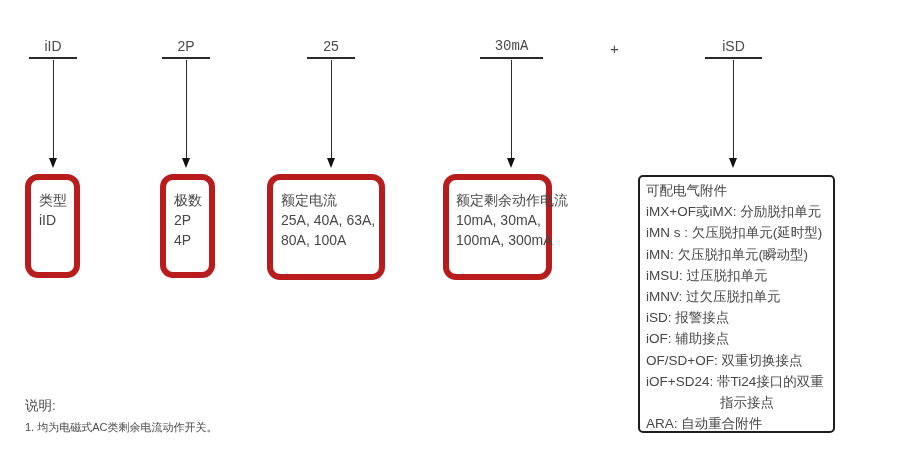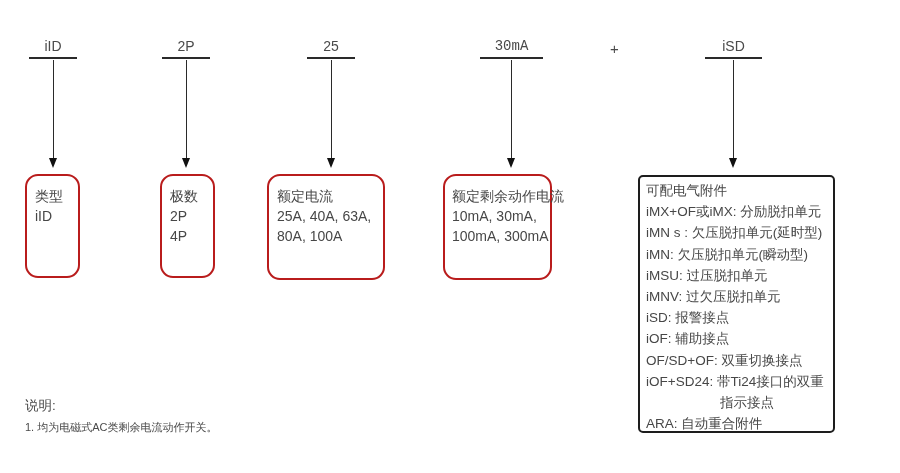--- a/index.html
+++ b/index.html
@@ -46,21 +46,21 @@
     height: 0;
     border-left: 4px solid transparent;
     border-right: 4px solid transparent;
     border-top: 10px solid #111111;
   }
 
   
   .opt-box {
     position: absolute;
     top: 174px;
-    border: 2px solid #b91c1c;
+    border: 6px solid #b91c1c;
     border-radius: 13px;
     background: #ffffff;
     padding: 10px 8px 0 8px;
     font-size: 14px;
     line-height: 20px;
     color: #474747;
     white-space: nowrap;
   }
   .opt-box .box-line { display: block; }
 

